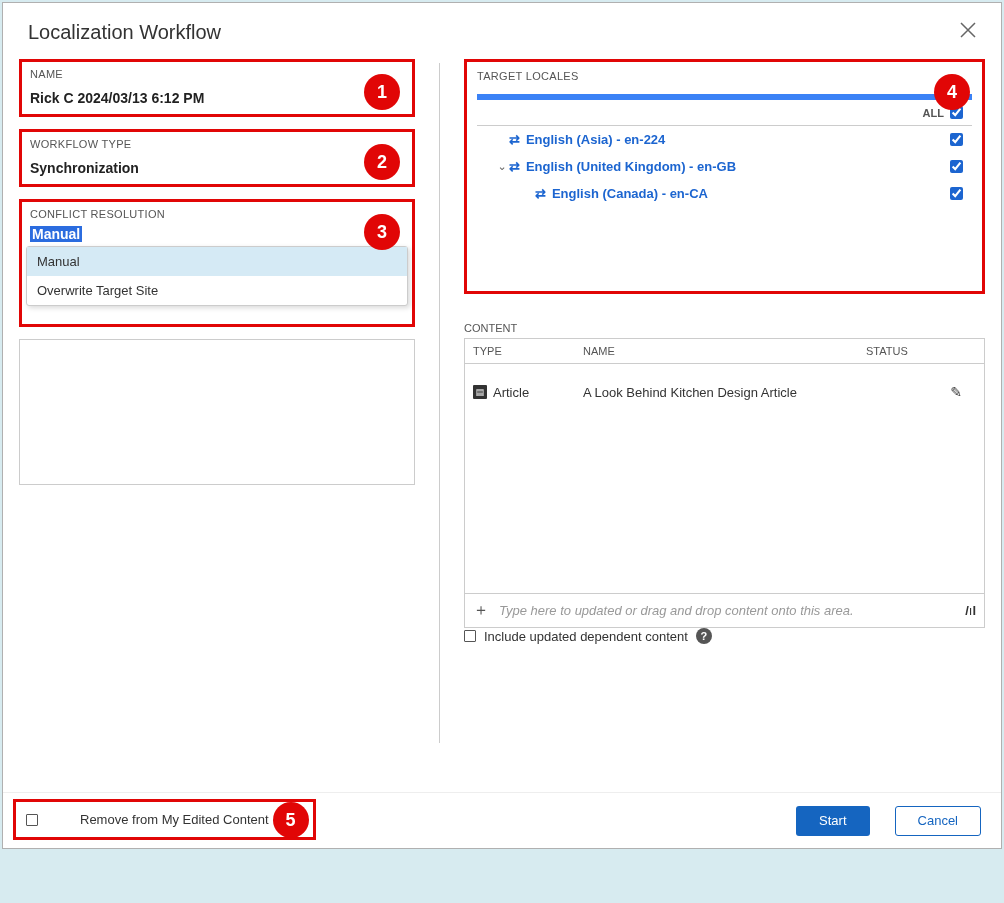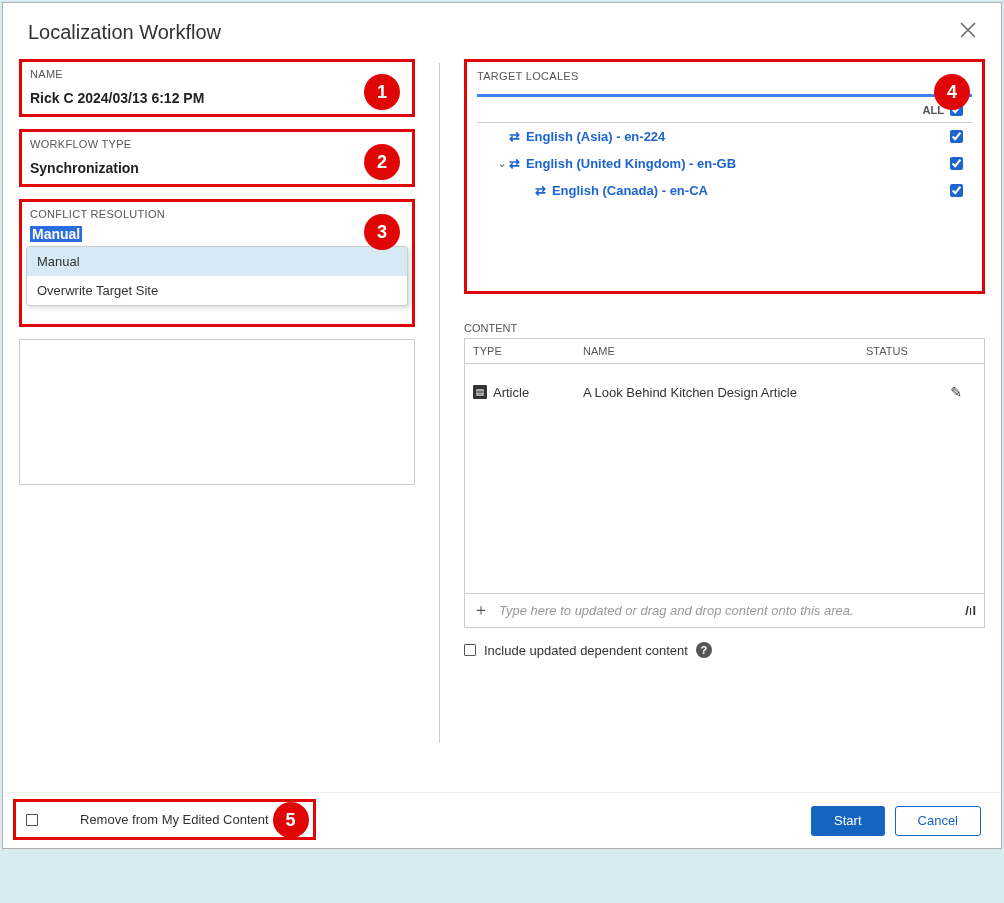--- a/index.html
+++ b/index.html
@@ -132,21 +132,21 @@
   .locales-panel {
     position: relative;
     border: 3px solid #e10606;
     padding: 8px 10px 10px;
     height: 235px;
   }
   .loc-head {
     display:flex;
     justify-content:flex-end;
     align-items:center;
-    border-top:3px solid #3b82f6;
+    border-top:6px solid #3b82f6;
     border-bottom:1px solid #ccc;
     padding: 3px 6px;
     margin-top: 12px;
     font-size:11px;
     font-weight:700;
     color:#555;
   }
   .loc-head input { margin-left:6px; accent-color:#1c65d0;}
   .loc-row {
     display: flex;
@@ -192,29 +192,30 @@
   .article-icon{width:14px;height:14px;display:inline-flex;align-items:center;justify-content:center;background:#333;color:#fff;font-size:9px;border-radius:1px;}
   .pencil{color:#333;font-size:14px;cursor:pointer;}
   .tbl-foot{
     border-top:1px solid #ccc;
     display:flex;align-items:center;padding:6px 8px;
   }
   .tbl-foot .plus{font-size:16px;color:#555;margin-right:10px;}
   .tbl-foot .ph{flex:1;color:#999;font-style:italic;font-size:13px;}
   .tbl-foot .bars{color:#333;font-size:13px;}
 
-  .dep-row{display:flex;align-items:center;margin-top:14px;font-size:13px;}
+  .dep-row{display:flex;align-items:center;font-size:13px;}
   .dep-row .cb{width:12px;height:12px;border:1px solid #555;margin-right:8px;border-radius:1px;}
   .dep-row .help{width:16px;height:16px;border-radius:50%;background:#555;color:#fff;font-size:11px;font-weight:700;display:flex;align-items:center;justify-content:center;margin-left:8px;}
 
   .modal-footer {
     position:absolute; left:0; right:0; bottom:0; height:56px;
     border-top:1px solid #eee;
     display:flex; align-items:center; justify-content:flex-end;
     padding: 0 20px;
+    gap: 15px;
   }
   .footer-left{
     position:absolute; left:10px; bottom:8px;
     border:3px solid #e10606;
     padding:10px 44px 10px 10px;
     display:flex; align-items:center;gap:32px;
   }
   .footer-left .cb{width:12px;height:12px;border:1px solid #555;margin-right:10px;border-radius:1px;}
   .btn {
     display:inline-flex;align-items:center;justify-content:center;

